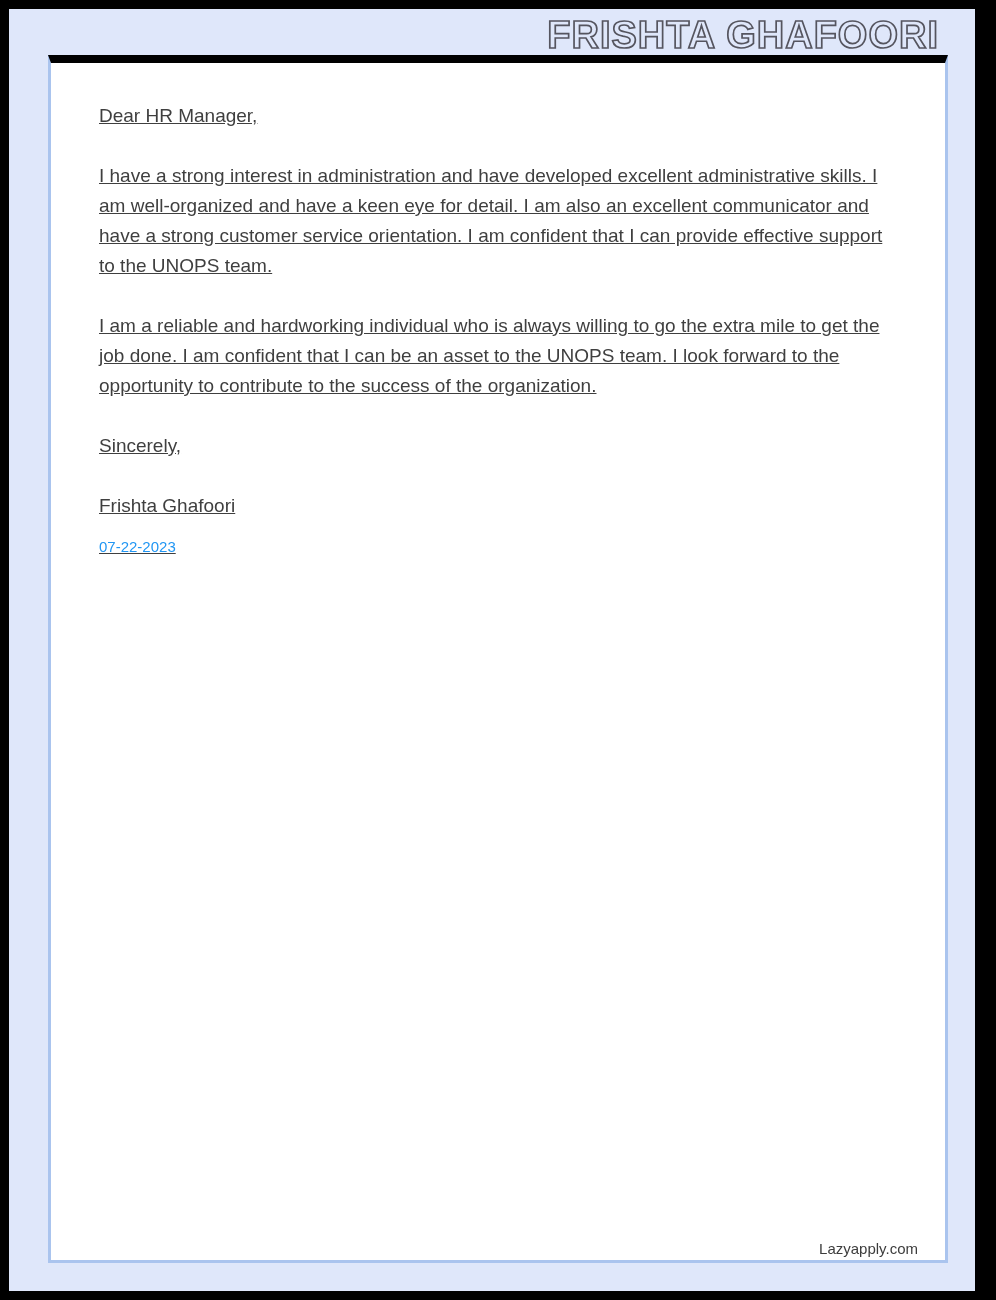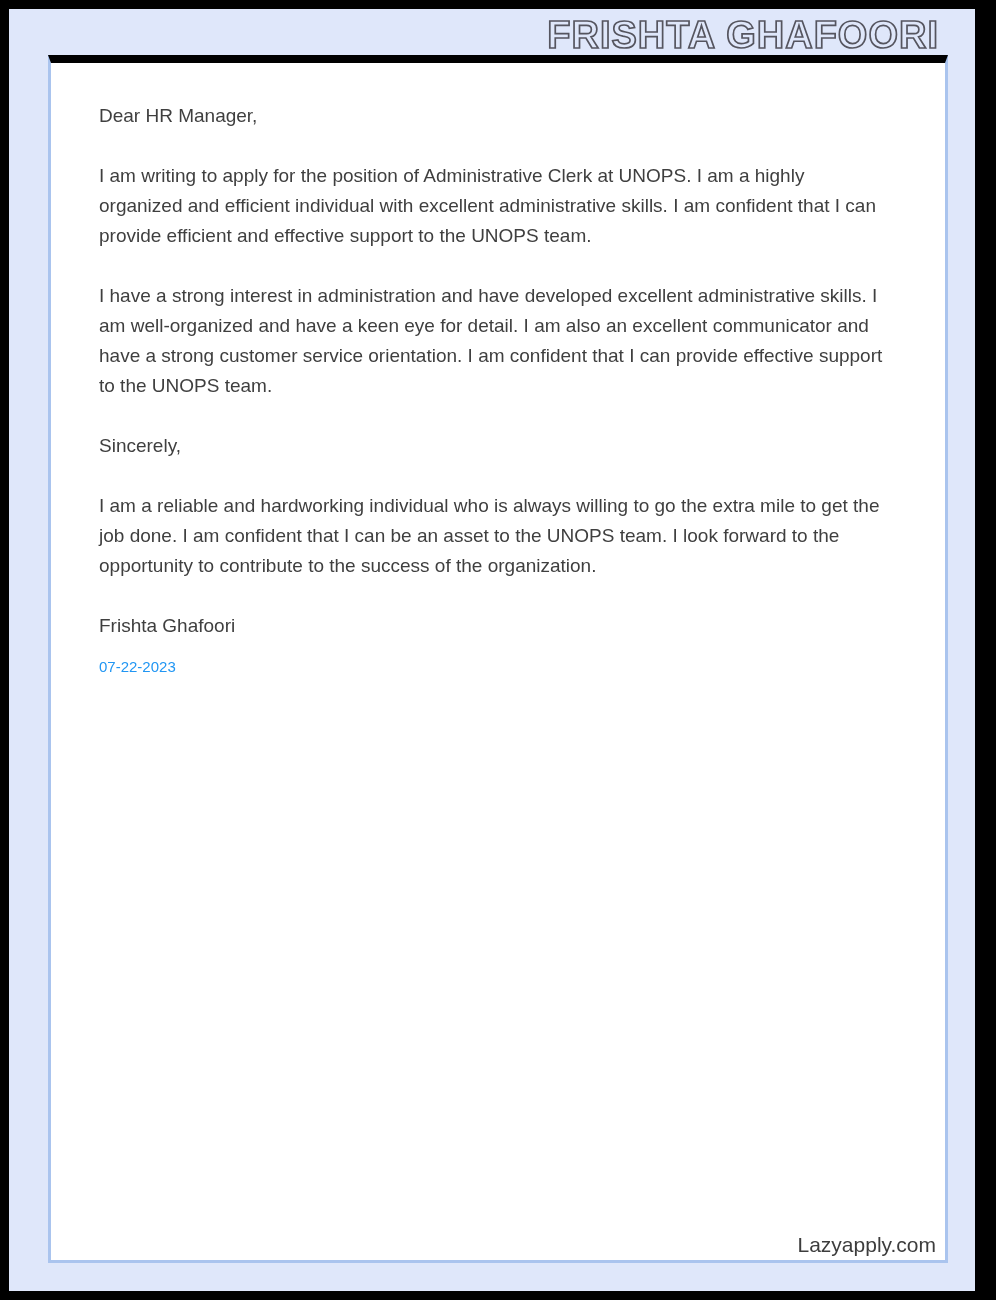--- a/index.html
+++ b/index.html
@@ -48,57 +48,57 @@
     border-top:8px solid var(--top-rule);
     border-left:3px solid var(--doc-border);
     border-right:3px solid var(--doc-border);
     border-bottom:3px solid var(--doc-border);
   }
   .letter{
     padding:38px 52px 0 48px;
     color:var(--text);
     font-size:19px;
     line-height:30px;
+    text-decoration:underline;
   }
   .letter p{ margin:0 0 30px 0; }
   .letter-date{
     margin-top:-19px;
     color:var(--date);
     font-size:15px;
     line-height:30px;
   }
   .watermark{
     position:absolute;
-    right:9px; bottom:3px;
-    font-size:21px;
+    right:27px; bottom:3px;
+    font-size:15px;
     color:#3d3d3d;
     margin-top:44px;
   }
 </style>
 </head>
 <body>
 
 <div class="frame">
 
   <div class="masthead">
     <span class="masthead-name">FRISHTA GHAFOORI</span>
   </div>
 
   <div class="document">
     <div class="letter">
       <p>Dear HR Manager,</p>
 
-      <p>I am writing to apply for the position of Administrative Clerk at UNOPS. I am a highly organized and efficient individual with excellent administrative skills. I am confident that I can provide efficient and effective support to the UNOPS team.</p>
 
 
       <p>I have a strong interest in administration and have developed excellent administrative skills. I am well-organized and have a keen eye for detail. I am also an excellent communicator and have a strong customer service orientation. I am confident that I can provide effective support to the UNOPS team.</p>
 
+      <p>I am a reliable and hardworking individual who is always willing to go the extra mile to get the job done. I am confident that I can be an asset to the UNOPS team. I look forward to the opportunity to contribute to the success of the organization.</p>
+
       <p>Sincerely,</p>
-
-      <p>I am a reliable and hardworking individual who is always willing to go the extra mile to get the job done. I am confident that I can be an asset to the UNOPS team. I look forward to the opportunity to contribute to the success of the organization.</p>
 
       <p>Frishta Ghafoori</p>
 
       <div class="letter-date">07-22-2023</div>
     </div>
 
     <div class="watermark">Lazyapply.com</div>
   </div>
 
 </div>

